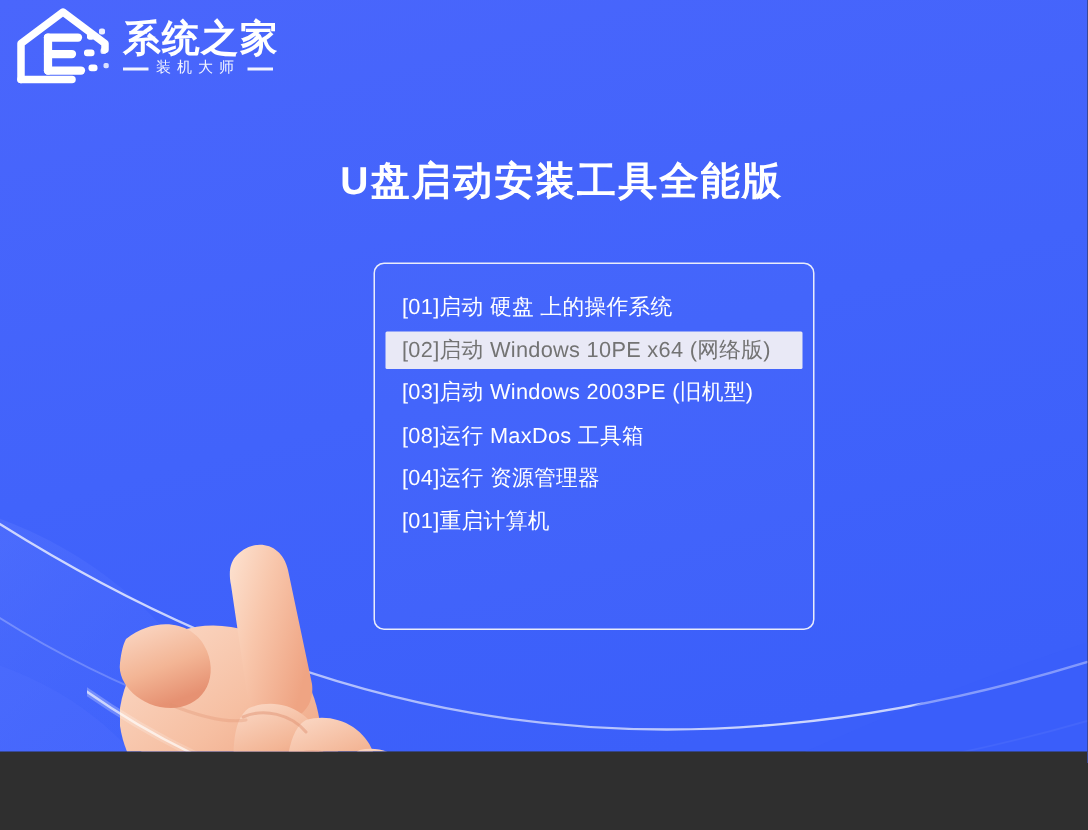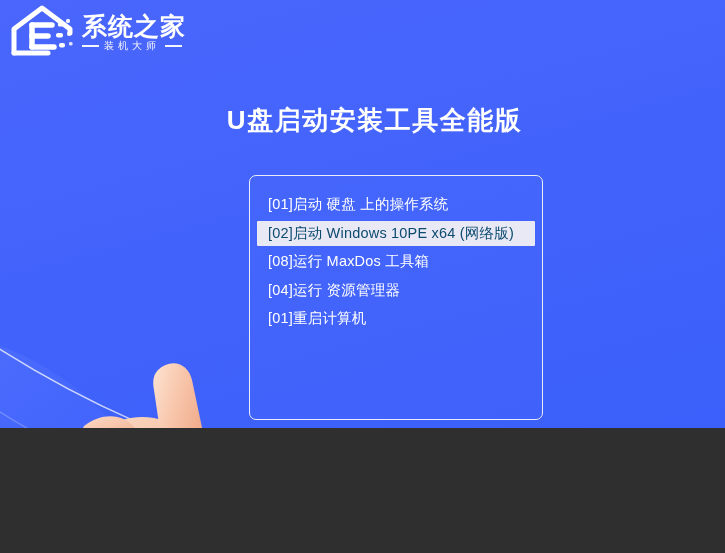--- a/index.html
+++ b/index.html
@@ -3,21 +3,21 @@
 <meta charset="utf-8">
 <style>
   html, body {
     margin: 0;
     padding: 0;
     background: #2f2f2f;
   }
   #screen {
     position: relative;
     width: 725px;
-    height: 428px;
+    height: 501px;
     overflow: hidden;
     background: #3f63fb;
     font-family: "Liberation Sans", "DejaVu Sans", sans-serif;
     -webkit-font-smoothing: antialiased;
   }
 
   
   #bg-layer {
     position: absolute;
     inset: 0;
@@ -114,21 +114,21 @@
     padding-left: 11px;
     box-sizing: border-box;
     border-radius: 1px;
     color: #ffffff;
     font-size: 14.5px;
     letter-spacing: .2px;
     white-space: nowrap;
   }
   .menu-row.selected {
     background: #e9e9f6;
-    color: #0c4a6e;
+    color: #737373;
   }
 
   
   #hand-illustration {
     position: absolute;
     left: 58px;
     top: 352px;
     width: 260px;
     height: 205px;
     pointer-events: none;
@@ -200,20 +200,21 @@
         <span class="sub-dash"></span>
       </div>
     </div>
   </div>
 
   <div id="page-title">U盘启动安装工具全能版</div>
 
   <div id="menu-panel">
     <div class="menu-row">[01]启动 硬盘 上的操作系统</div>
     <div class="menu-row selected">[02]启动 Windows 10PE x64 (网络版)</div>
+    <div class="menu-row">[03]启动 Windows 2003PE (旧机型)</div>
     <div class="menu-row">[08]运行 MaxDos 工具箱</div>
     <div class="menu-row">[04]运行 资源管理器</div>
     <div class="menu-row">[01]重启计算机</div>
   </div>
 
   <svg id="hand-illustration" viewBox="0 0 260 205">
     <defs>
       <linearGradient id="skinFinger" x1="0" y1="0" x2="1" y2="0.6">
         <stop offset="0%" stop-color="#fde3d2"></stop>
         <stop offset="45%" stop-color="#f8c6ab"></stop>

